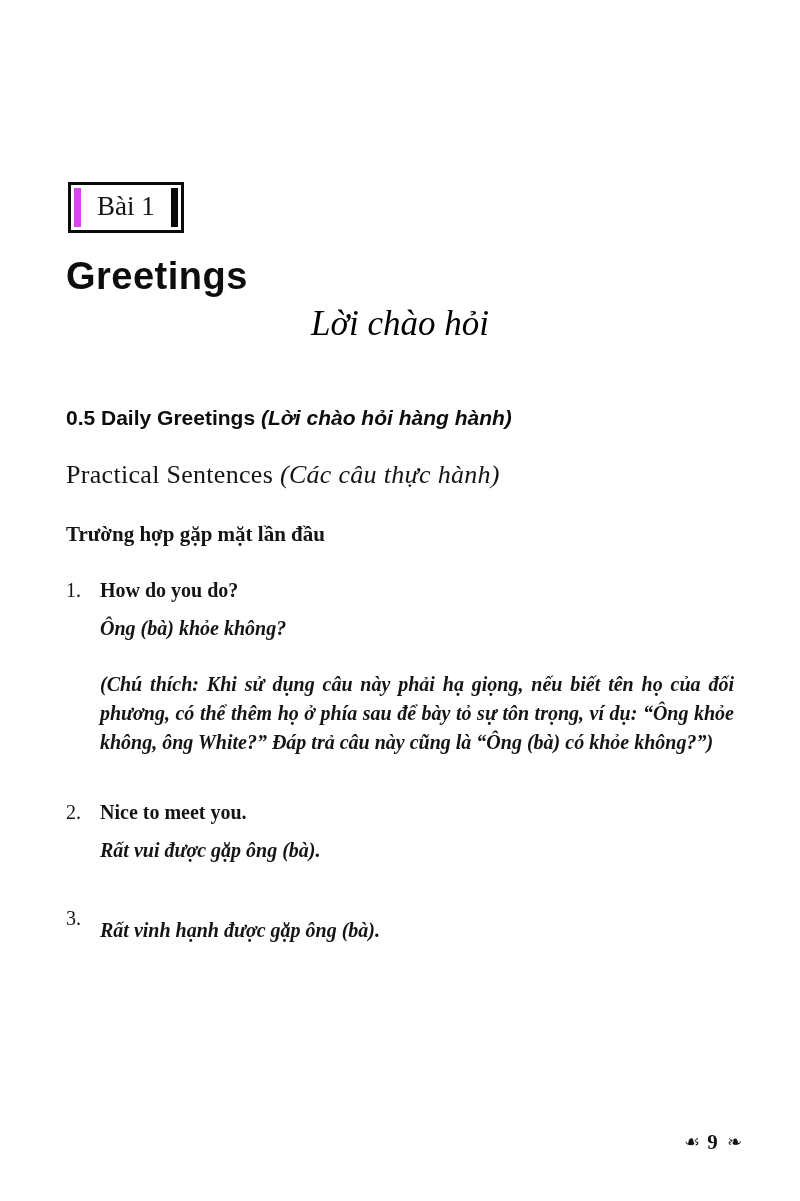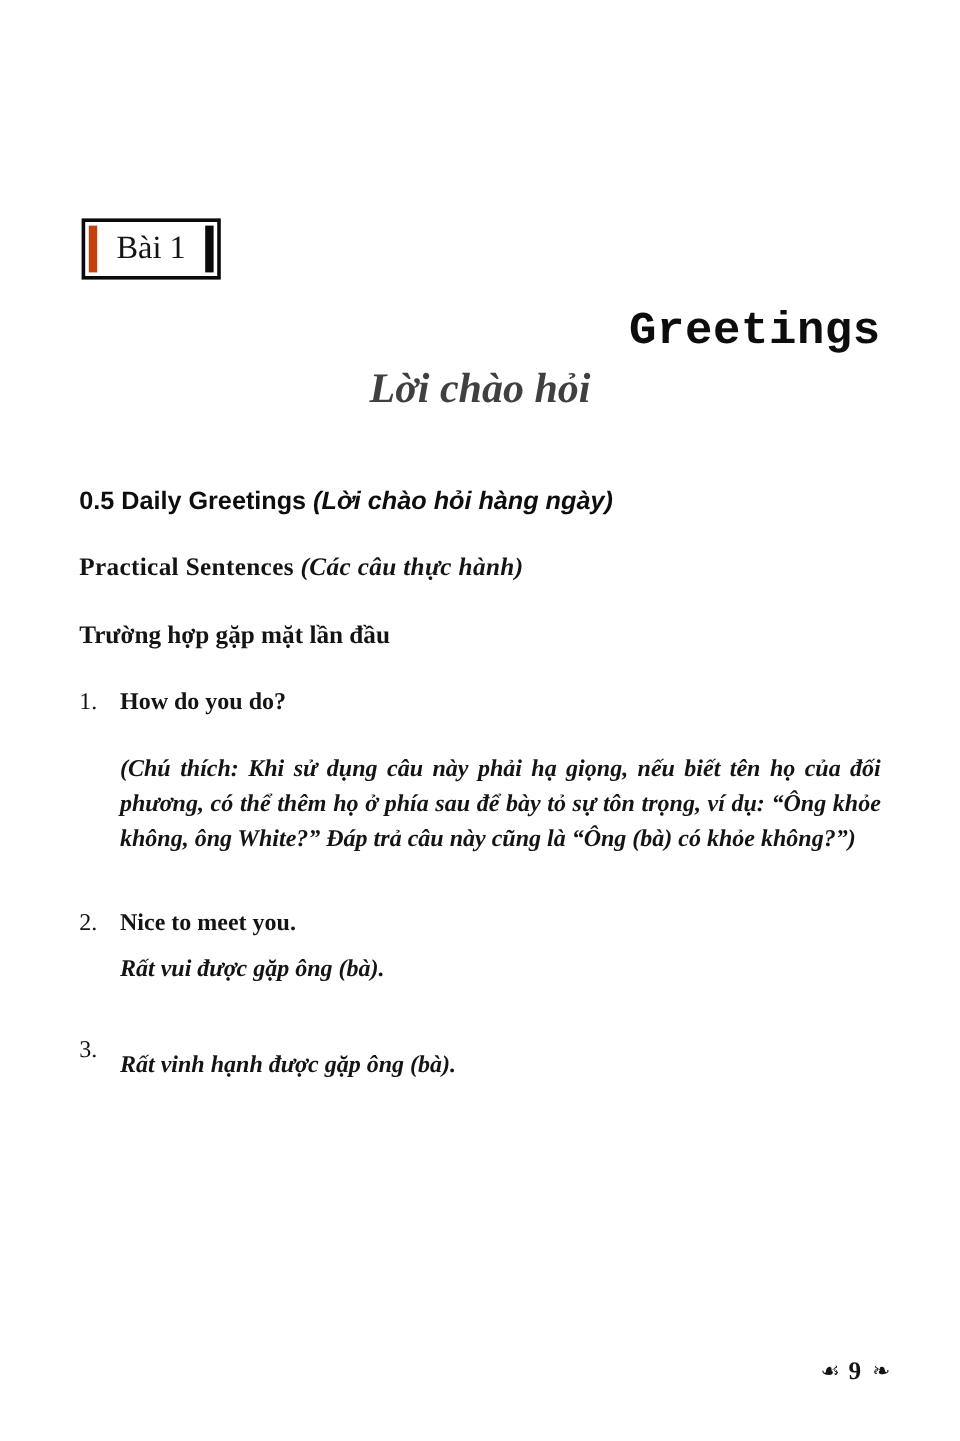--- a/index.html
+++ b/index.html
@@ -21,61 +21,61 @@
   
   .badge-wrap {
     display: inline-block;
     margin: 182px 0 0 2px;
     border: 3px solid #0a0a0a;
     padding: 3px;
     background: #fff;
   }
   .badge-inner {
     display: inline-block;
-    border-left: 7px solid #c2410c;
+    border-left: 7px solid #d946ef;
     border-right: 7px solid #0a0a0a;
     padding: 2px 16px 5px 16px;
     font-size: 27px;
     line-height: 1.2;
     font-family: "Liberation Serif", serif;
   }
 
   .title {
-    text-align: right;
-    font-family: Liberation Mono, monospace;
+    text-align: left;
+    font-family: Liberation Sans, sans-serif;
     font-weight: 700;
     font-size: 38px;
     letter-spacing: 0.5px;
     margin-top: 22px;
     color: #0d0d0d;
   }
   .subtitle {
     text-align: center;
     font-family: "Liberation Serif", serif;
-    font-weight: 700;
+    font-weight: 400;
     font-style: italic;
     font-size: 35px;
     margin-top: 6px;
-    color: #404040;
+    color: #000000;
   }
 
   .section-heading {
     margin-top: 62px;
     font-family: "Liberation Sans", sans-serif;
     font-weight: 700;
     font-size: 21px;
     color: #0d0d0d;
   }
   .section-heading .paren { font-style: italic; }
 
   .practical-heading {
     margin-top: 30px;
     font-family: "Liberation Serif", serif;
-    font-weight: 700;
-    font-size: 21px;
+    font-weight: 400;
+    font-size: 26px;
     letter-spacing: 0.3px;
   }
   .practical-heading .paren { font-style: italic; }
 
   .situation-heading {
     margin-top: 32px;
     font-family: "Liberation Serif", serif;
     font-weight: 700;
     font-size: 21px;
   }
@@ -118,32 +118,33 @@
 
 <div class="page">
 
   <div class="badge-wrap">
     <span class="badge-inner">Bài 1</span>
   </div>
 
   <h1 class="title">Greetings</h1>
   <h2 class="subtitle">Lời chào hỏi</h2>
 
-  <h3 class="section-heading"><span>0.5 Daily Greetings </span><span class="paren">(Lời chào hỏi hàng ngày)</span></h3>
+  <h3 class="section-heading"><span>0.5 Daily Greetings </span><span class="paren">(Lời chào hỏi hàng hành)</span></h3>
 
   <h4 class="practical-heading"><span>Practical Sentences </span><span class="paren">(Các câu thực hành)</span></h4>
 
   <h4 class="situation-heading">Trường hợp gặp mặt lần đầu</h4>
 
   <div class="sentence-list">
 
     <div class="item">
       <div class="num">1.</div>
       <div class="body">
         <div class="en">How do you do?</div>
+        <div class="vi">Ông (bà) khỏe không?</div>
         <div class="note">(Chú thích: Khi sử dụng câu này phải hạ giọng, nếu biết tên họ của đối phương, có thể thêm họ ở phía sau để bày tỏ sự tôn trọng, ví dụ: “Ông khỏe không, ông White?” Đáp trả câu này cũng là “Ông (bà) có khỏe không?”)</div>
       </div>
     </div>
 
     <div class="item">
       <div class="num">2.</div>
       <div class="body">
         <div class="en">Nice to meet you.</div>
         <div class="vi">Rất vui được gặp ông (bà).</div>
       </div>

